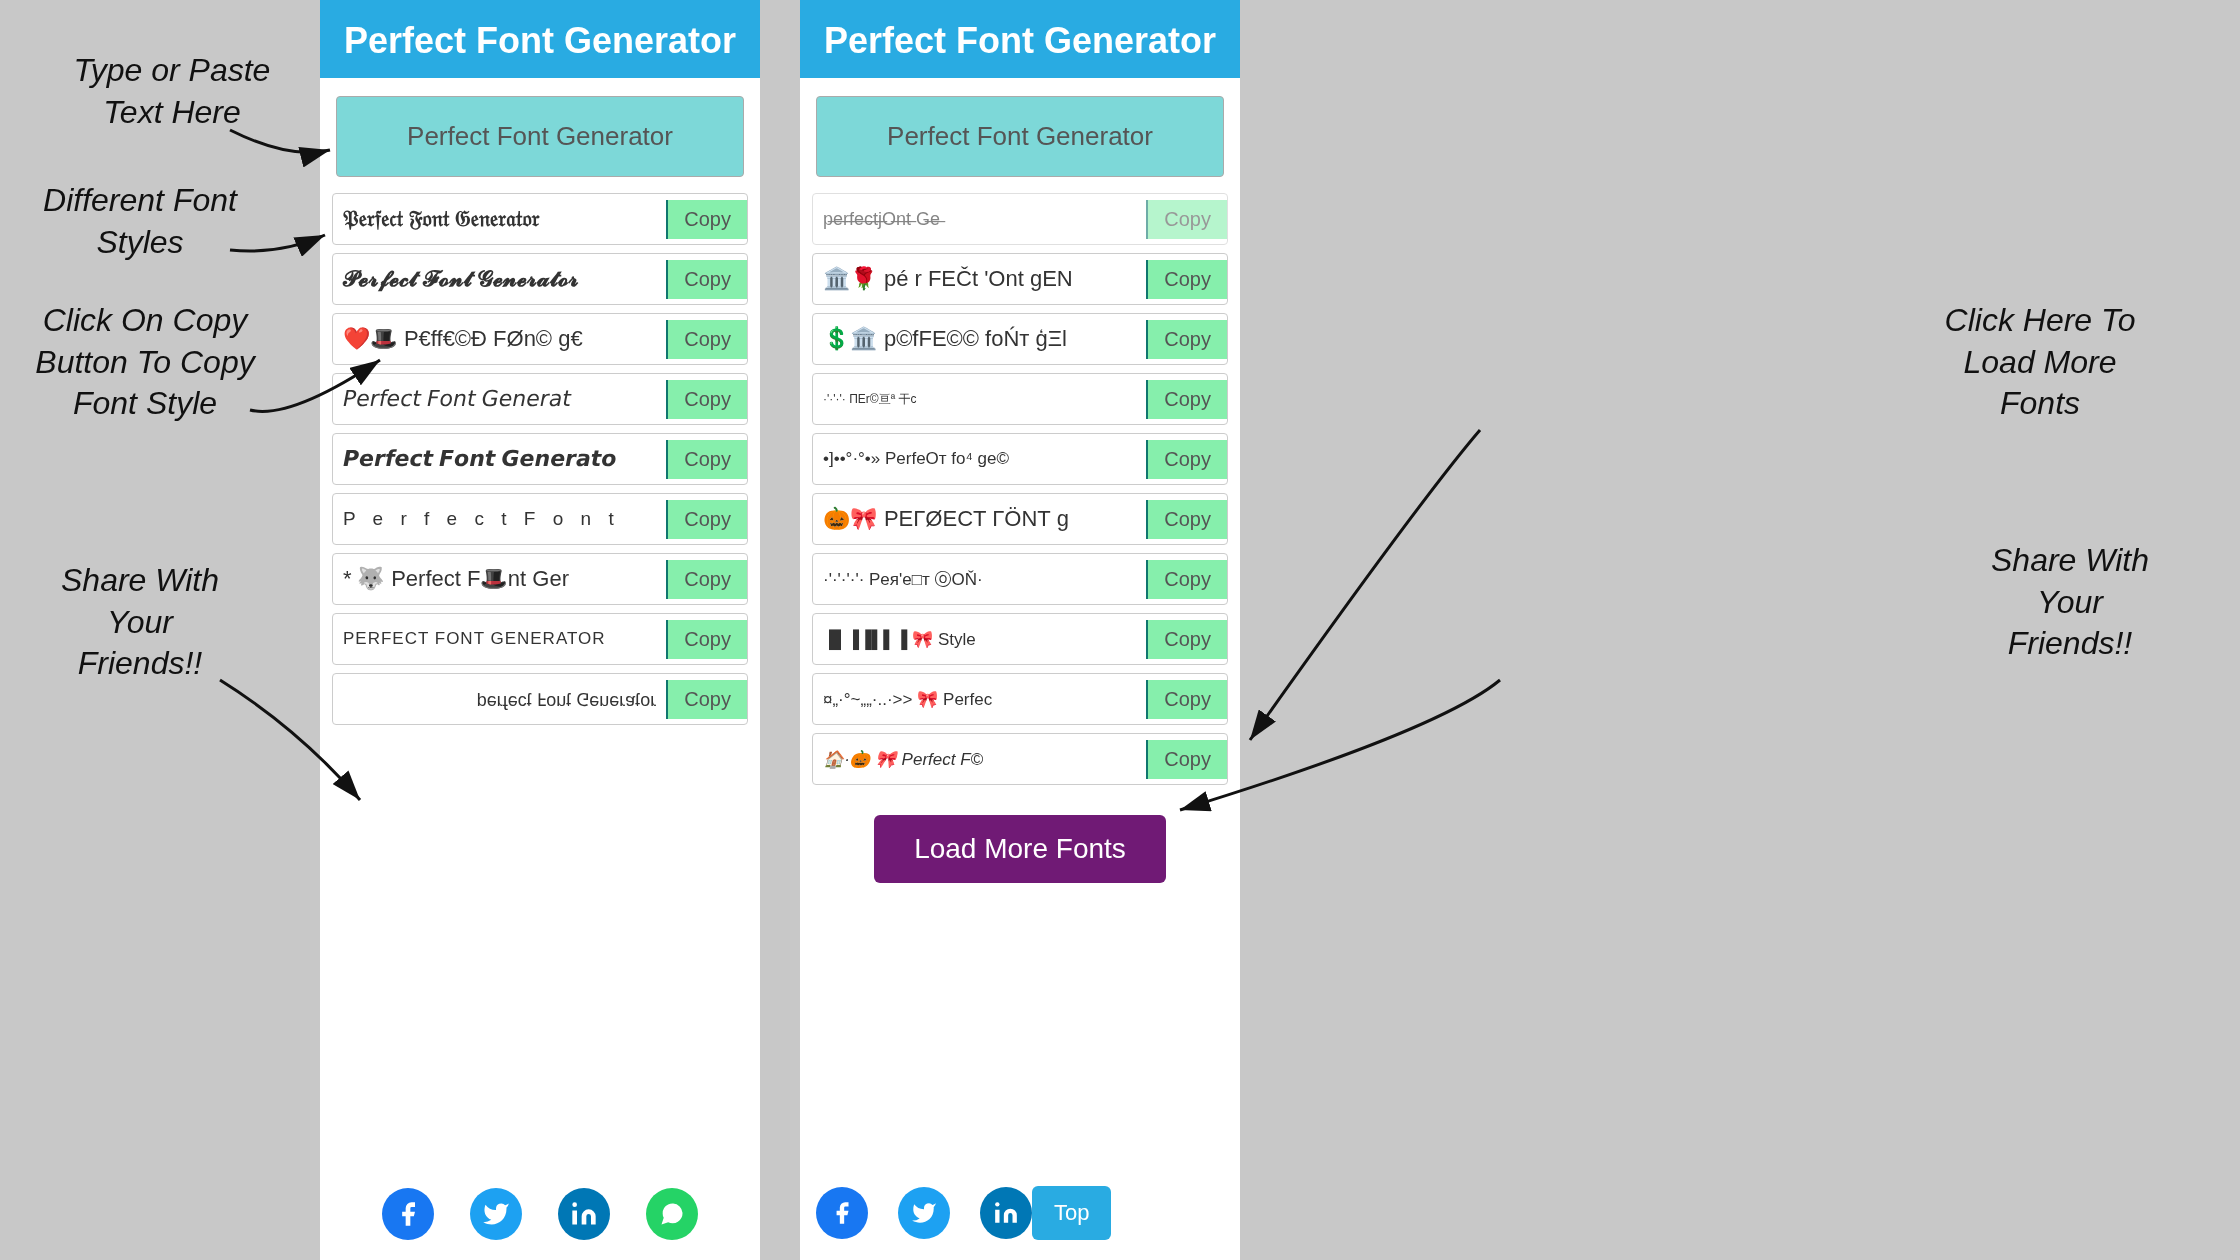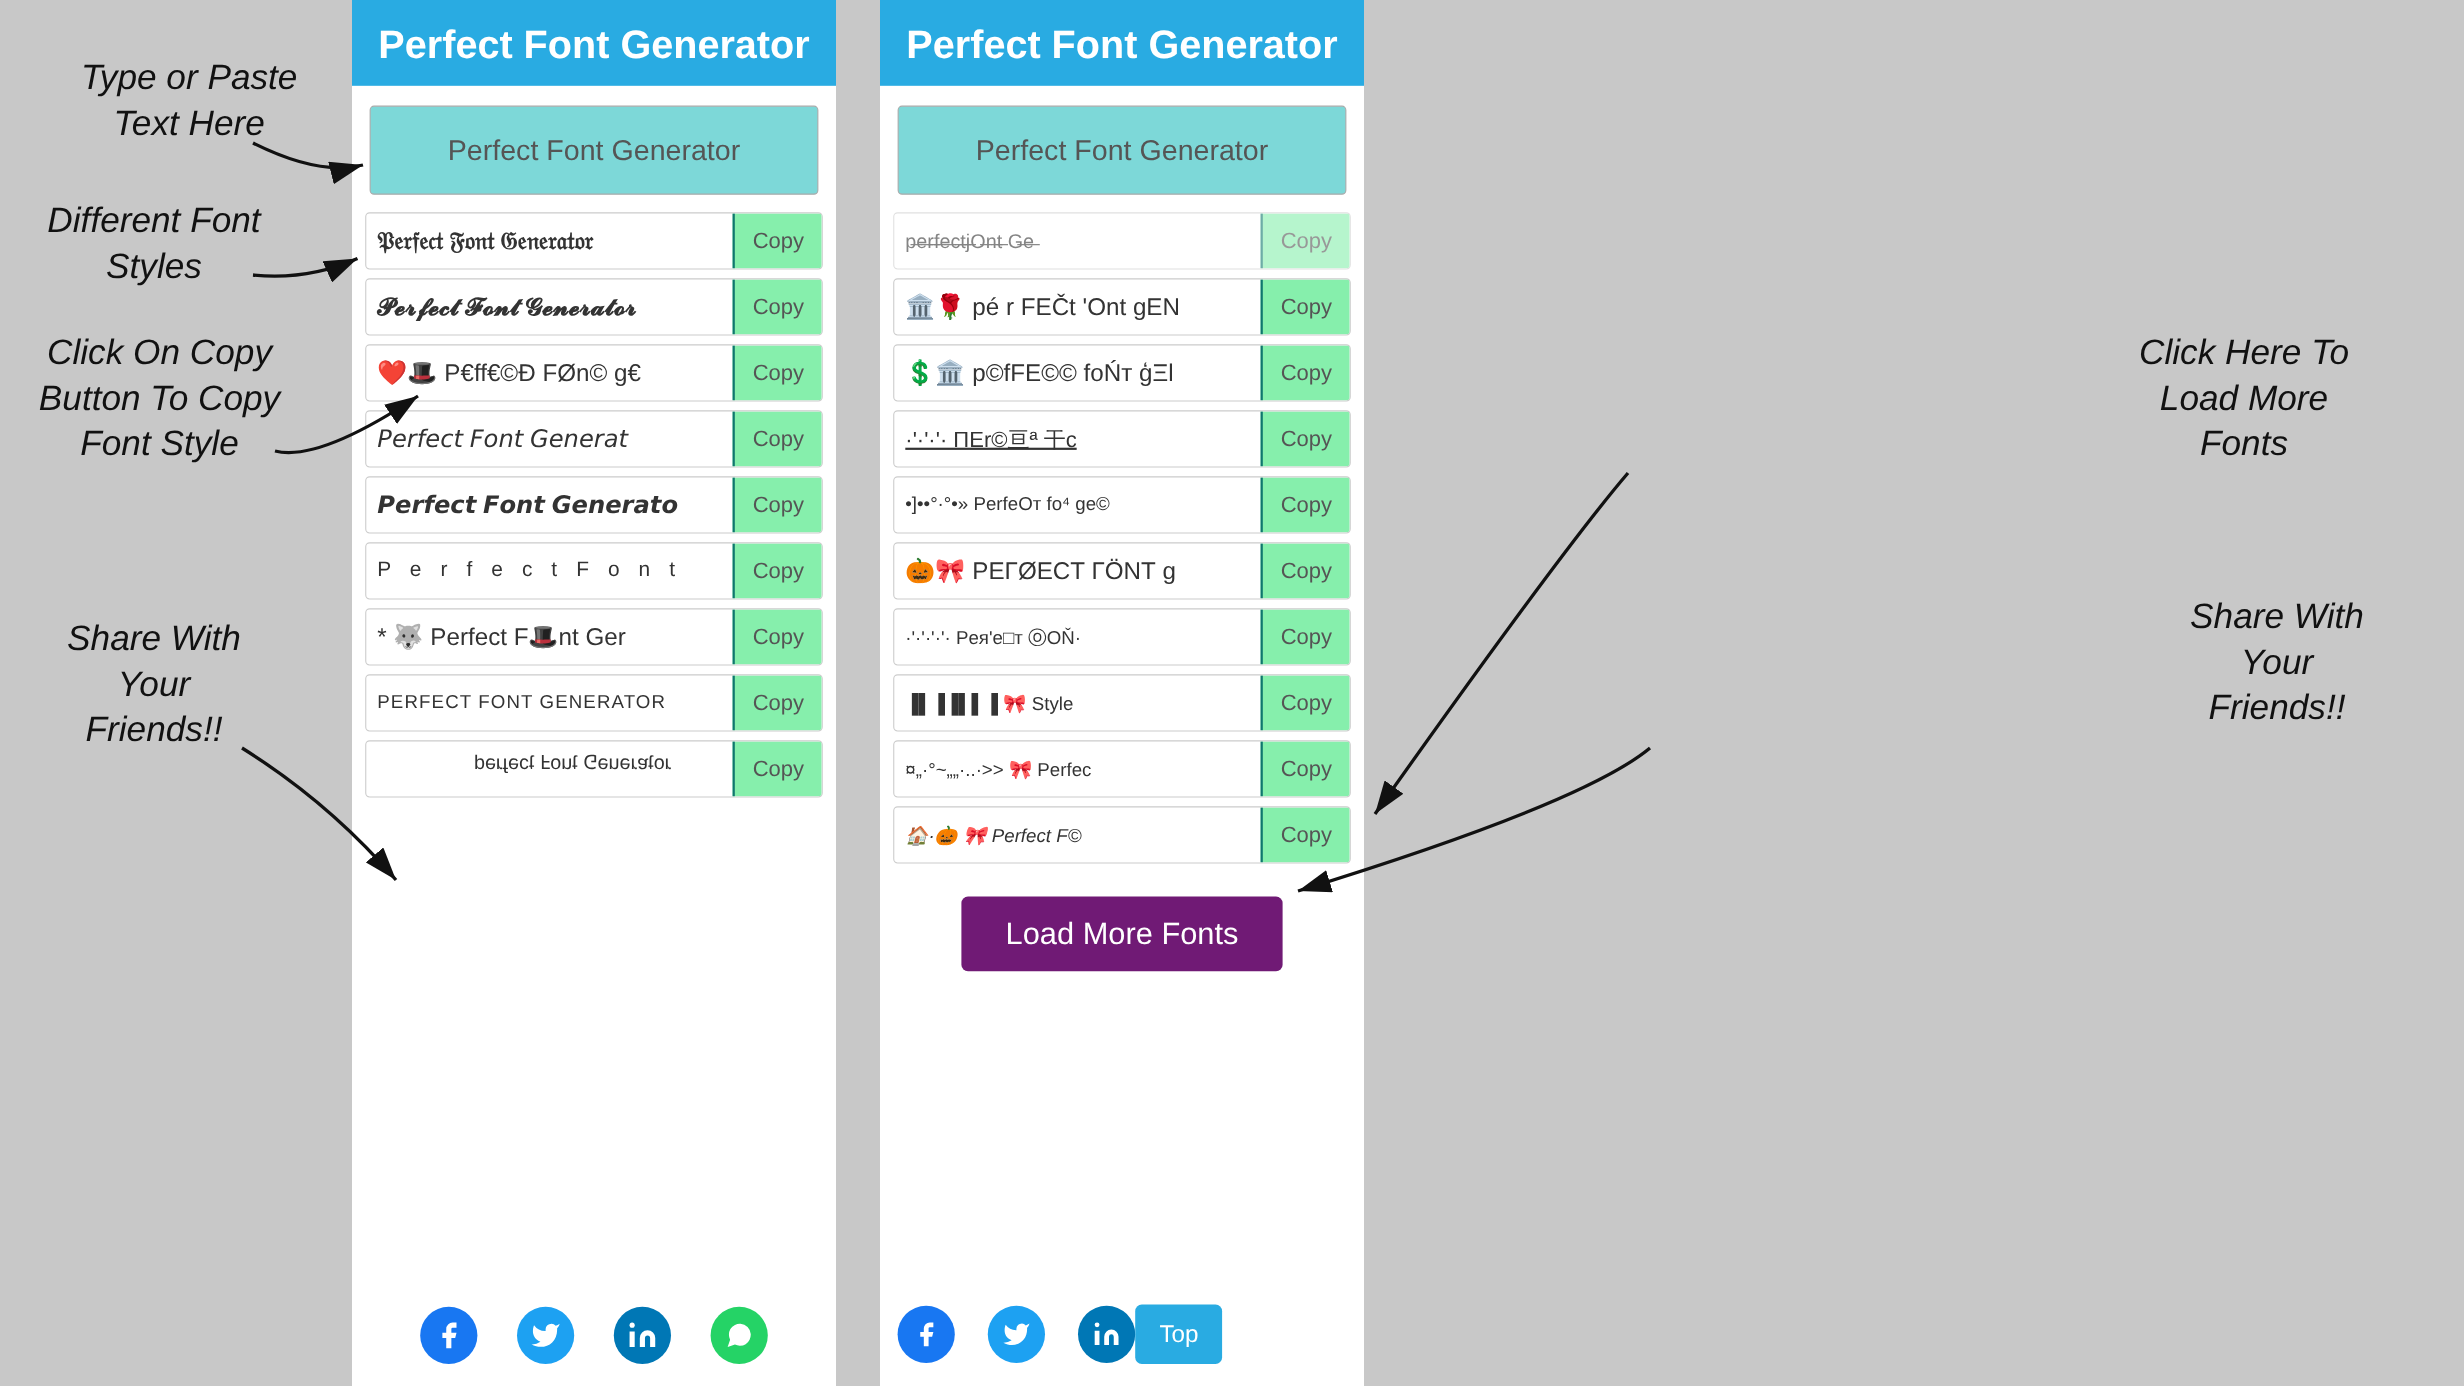--- a/index.html
+++ b/index.html
@@ -62,26 +62,26 @@
       min-height: 80px;
       display: flex;
       align-items: center;
       justify-content: center;
       cursor: text;
       border: 1px solid #aaa;
     }
 
     .font-row {
       display: flex;
+      align-items: center;
       margin: 4px 12px;
       border: 1px solid #ccc;
       border-radius: 4px;
       overflow: hidden;
       min-height: 52px;
-      gap: 46px;
     }
 
     .font-text {
       flex: 1;
       padding: 6px 10px;
       font-size: 22px;
       color: #333;
       overflow: hidden;
       white-space: nowrap;
       text-overflow: ellipsis;
@@ -267,21 +267,21 @@
   </div>
   <div class="font-row">
     <div class="font-text">🏛️🌹 pé r FEČt 'Ont gEN</div>
     <button class="copy-btn">Copy</button>
   </div>
   <div class="font-row">
     <div class="font-text">💲🏛️ p©fFE©© foŃт ģΞl</div>
     <button class="copy-btn">Copy</button>
   </div>
   <div class="font-row">
-    <div class="font-text" style="font-size:20px;text-decoration:underline;">·'·'·'· ΠΕr©亘ª 干c</div>
+    <div class="font-text" style="font-size:12px;">·'·'·'· ΠΕr©亘ª 干c</div>
     <button class="copy-btn">Copy</button>
   </div>
   <div class="font-row">
     <div class="font-text" style="font-size:17px;">•]••°·°•» PerfеОт fo⁴ ge©</div>
     <button class="copy-btn">Copy</button>
   </div>
   <div class="font-row">
     <div class="font-text">🎃🎀 ΡΕΓØECT ΓÖΝТ g</div>
     <button class="copy-btn">Copy</button>
   </div>

